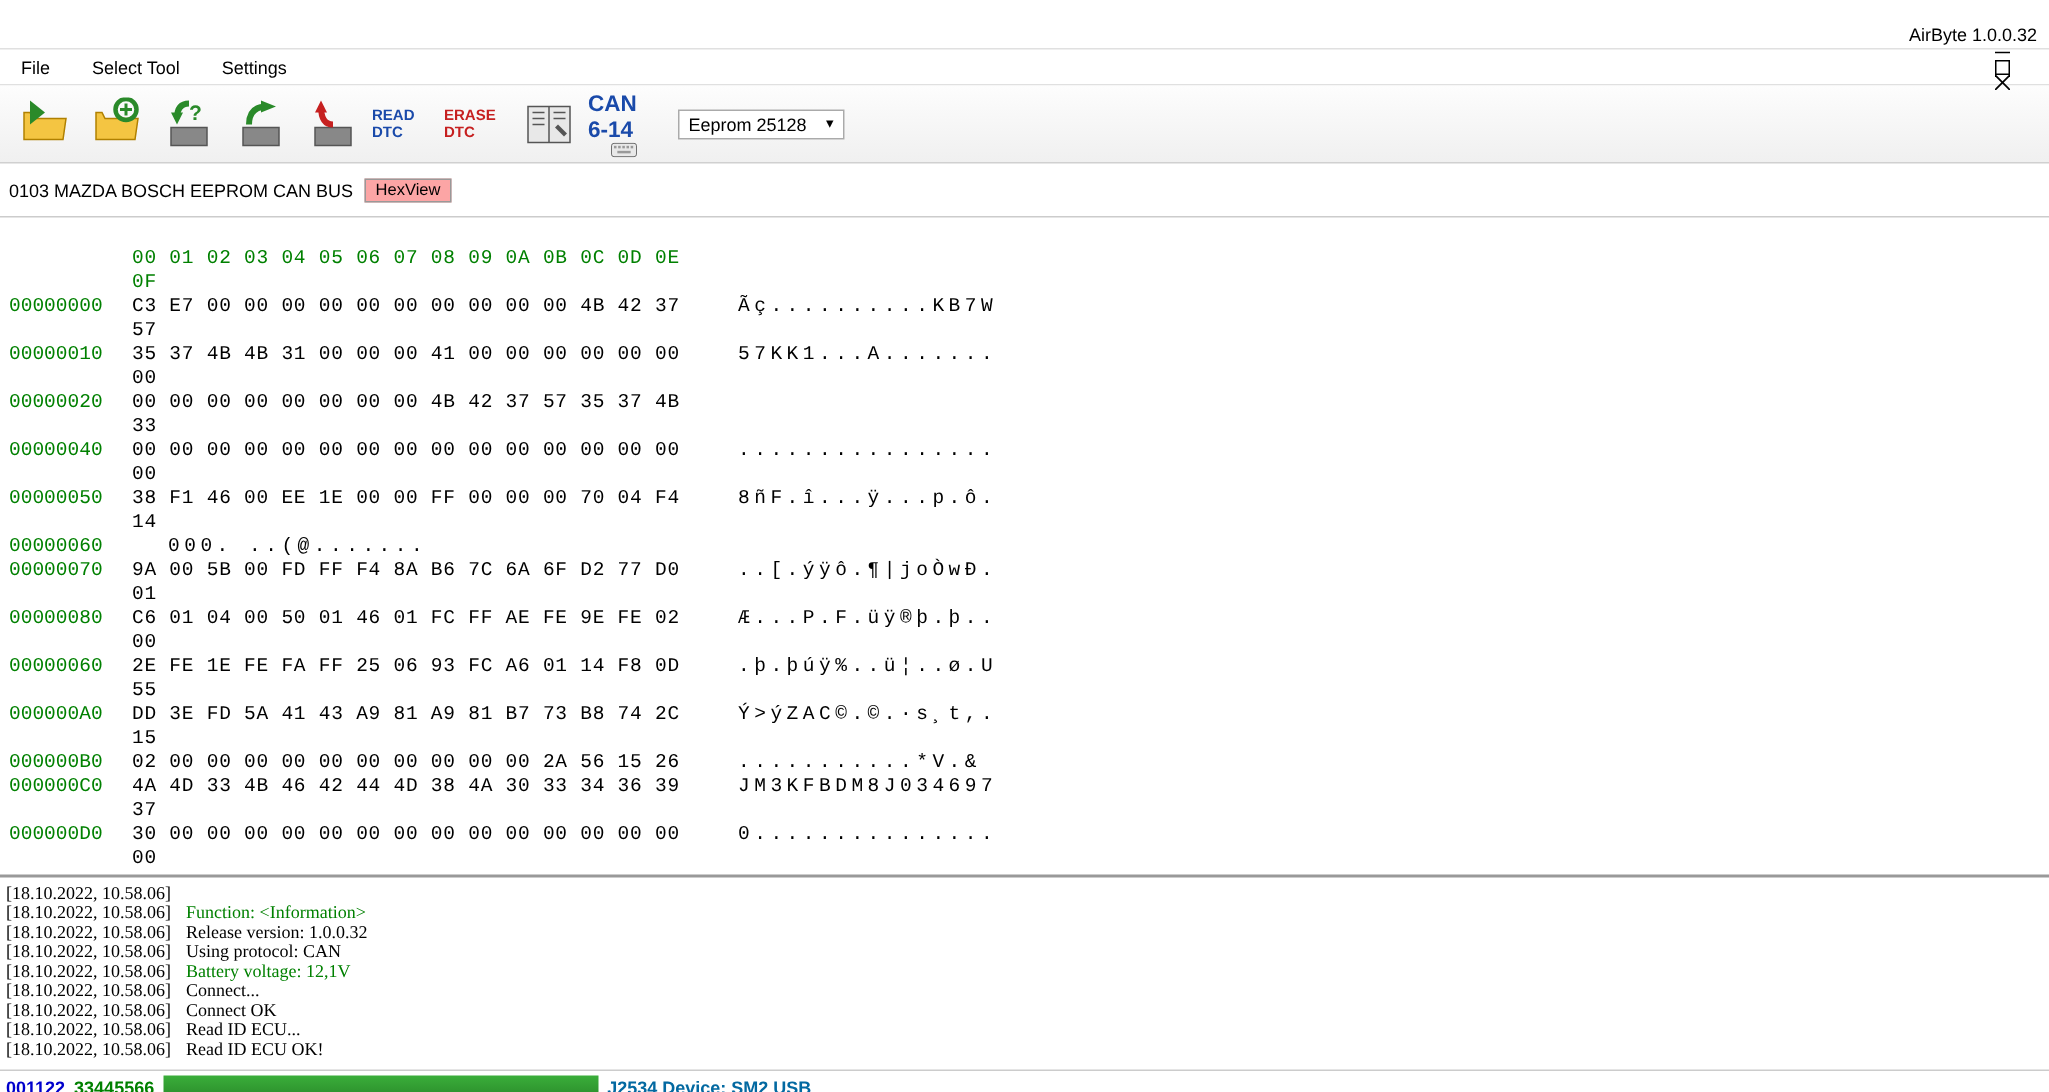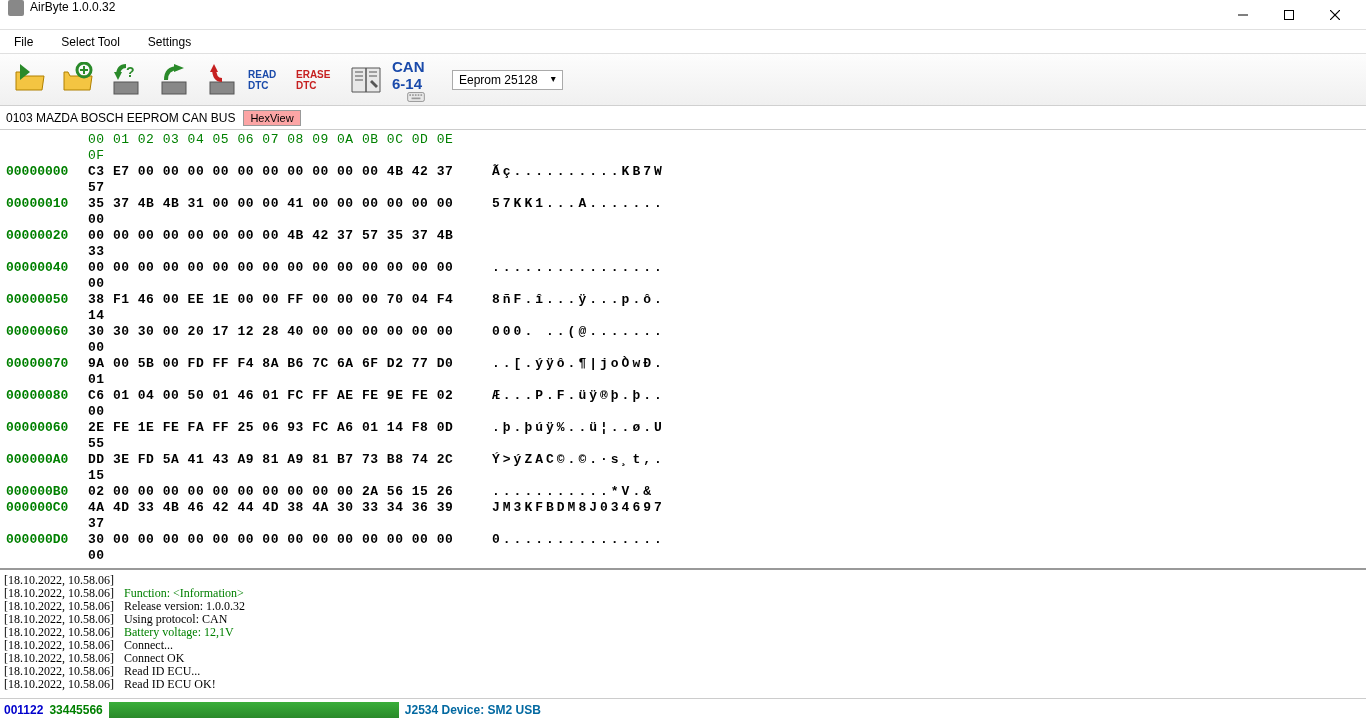--- a/index.html
+++ b/index.html
@@ -1,34 +1,34 @@
 <!DOCTYPE html>
 <html><head>
 <meta charset="utf-8">
 <style>
 * { margin: 0; padding: 0; box-sizing: border-box; }
 body { font-family: "Segoe UI", Tahoma, sans-serif; font-size: 12px; background: #fff; overflow: hidden; }
-.titlebar { height: 30px; display: flex; align-items: flex-start; padding: 0 8px; border-bottom: 1px solid #e0e0e0; }
+.titlebar { height: 30px; display: flex; align-items: flex-end; padding: 16px 8px; border-bottom: 1px solid #e0e0e0; flex-direction: column; }
 .titlebar .icon { width: 16px; height: 16px; background: #888; border-radius: 2px; margin-right: 6px; }
 .titlebar .title { flex: 1; font-size: 12px; }
 .titlebar .win-btn { width: 46px; height: 30px; display: flex; align-items: center; justify-content: center; cursor: pointer; }
 .menubar { height: 24px; display: flex; align-items: center; padding: 0 8px; gap: 16px; border-bottom: 1px solid #e0e0e0; }
 .menubar .menu-item { padding: 2px 6px; cursor: pointer; }
 .toolbar { height: 52px; display: flex; align-items: center; padding: 0 8px; gap: 4px; border-bottom: 1px solid #d0d0d0; background: linear-gradient(#fdfdfd, #f0f0f0); }
 .tool-btn { width: 44px; height: 44px; display: flex; align-items: center; justify-content: center; cursor: pointer; border-radius: 3px; }
 .tool-btn svg { width: 36px; height: 36px; }
 .tool-text { width: 44px; height: 44px; display: flex; flex-direction: column; align-items: flex-start; justify-content: center; font-size: 10px; font-weight: bold; cursor: pointer; line-height: 1.1; }
 .dropdown { margin-left: 8px; padding: 2px 24px 2px 6px; border: 1px solid #aaa; background: #fff; position: relative; min-width: 110px; font-size: 12px; cursor: pointer; }
 .dropdown::after { content: "▾"; position: absolute; right: 6px; top: 2px; font-size: 10px; }
-.subheader { height: 24px; display: flex; align-items: center; padding: 0 6px; gap: 8px; border-bottom: 1px solid #ccc; }
+.subheader { height: 36px; display: flex; align-items: center; padding: 0 6px; gap: 8px; border-bottom: 1px solid #ccc; }
 .subheader .label { font-size: 12px; }
 .subheader .hexview-btn { border: 1px solid #999; padding: 1px 6px; font-size: 11px; background: #fca5a5; cursor: pointer; }
 .hex-area { height: 438px; overflow-y: scroll; font-family: Consolas, "Courier New", monospace; font-size: 13px; line-height: 16px; padding: 2px 6px; position: relative; }
-.hex-header { color: #008000; display: flex; }
-.hex-row { display: flex; font-weight: bold; }
+.hex-header { color: #008000; display: flex; margin-top: 17px; }
+.hex-row { display: flex; }
 .hex-addr { color: #008000; width: 82px; flex-shrink: 0; }
 .hex-bytes { width: 380px; flex-shrink: 0; letter-spacing: 0.5px; }
 .hex-ascii { margin-left: 24px; letter-spacing: 3px; }
 .hex-header .hex-addr { visibility: hidden; }
 .log-area { height: 130px; border-top: 2px solid #999; overflow-y: scroll; font-size: 12px; padding: 4px 4px; line-height: 13px; font-family: Liberation Serif, serif; }
 .log-row { display: flex; gap: 10px; }
 .log-ts { }
 .log-msg.green { color: #008000; }
 .statusbar { height: 22px; border-top: 1px solid #ccc; display: flex; align-items: center; padding: 0 4px; gap: 6px; font-size: 12px; font-weight: bold; }
 .statusbar .pin1 { color: #0000cc; }
@@ -164,21 +164,20 @@
         <span class="hex-bytes">00  00  00  00  00  00  00  00  00  00  00  00  00  00  00  00</span>
         <span class="hex-ascii">................</span>
       </div>
       <div class="hex-row">
         <span class="hex-addr">00000050</span>
         <span class="hex-bytes">38  F1  46  00  EE  1E  00  00  FF  00  00  00  70  04  F4  14</span>
         <span class="hex-ascii">8ñF.î...ÿ...p.ô.</span>
       </div>
       <div class="hex-row">
         <span class="hex-addr">00000060</span>
-        <span class="hex-bytes">30  30  30  00  20  17  12  28  40  00  00  00  00  00  00  00</span>
         <span class="hex-ascii">000. ..(@.......</span>
       </div>
       <div class="hex-row">
         <span class="hex-addr">00000070</span>
         <span class="hex-bytes">9A  00  5B  00  FD  FF  F4  8A  B6  7C  6A  6F  D2  77  D0  01</span>
         <span class="hex-ascii">..[.ýÿô.¶|joÒwÐ.</span>
       </div>
       <div class="hex-row">
         <span class="hex-addr">00000080</span>
         <span class="hex-bytes">C6  01  04  00  50  01  46  01  FC  FF  AE  FE  9E  FE  02  00</span>

